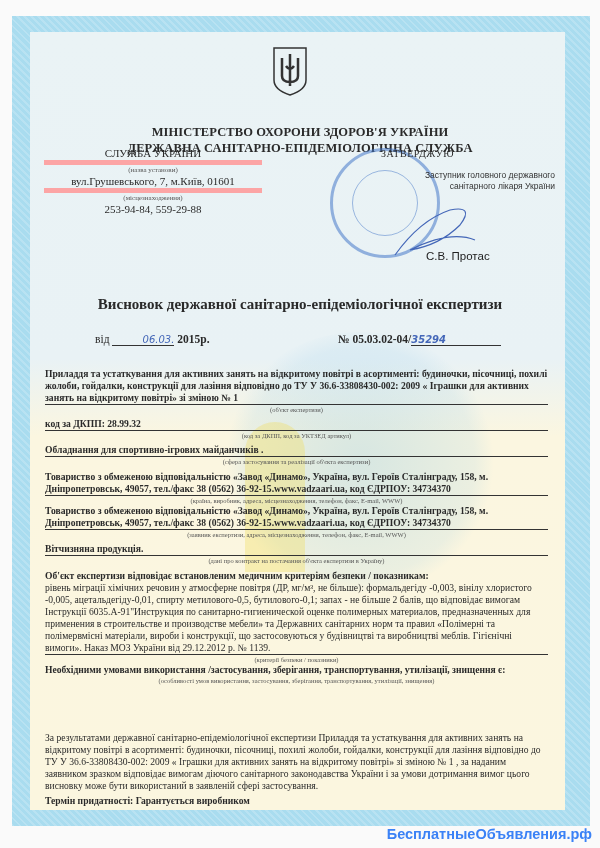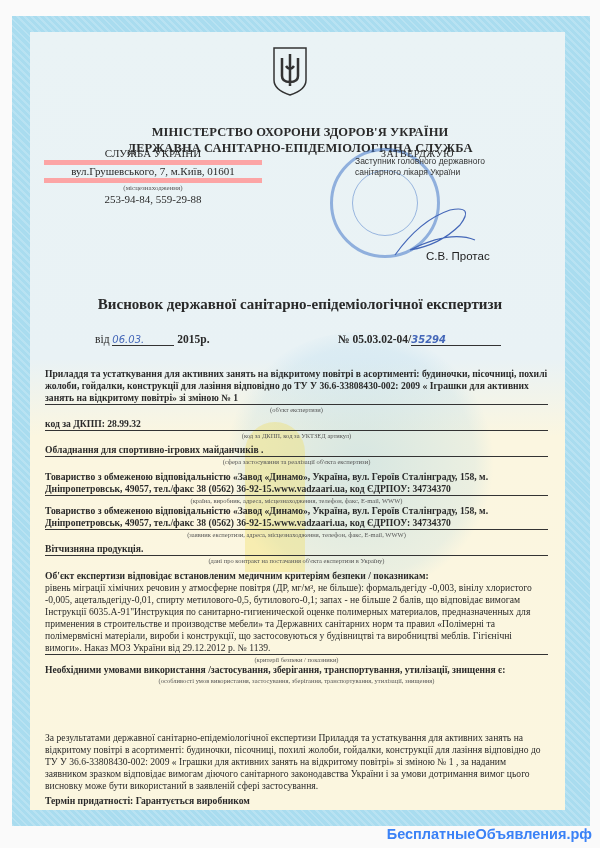--- a/index.html
+++ b/index.html
@@ -30,31 +30,31 @@
   .coat-of-arms { position: absolute; left: 270px; top: 46px; width: 40px; height: 50px; }
 
   .ministry { position: absolute; left: 0; right: 0; top: 108px; text-align: center;
     font-weight: bold; font-size: 12.5px; line-height: 16px; letter-spacing: 0.1px; margin-top: 16px; }
 
   .inst-block { position: absolute; left: 44px; top: 147px; width: 218px; text-align: center; font-size: 11px; line-height: 13px; }
   .inst-line { border-bottom: 5px solid #fca5a5; }
   .caption { font-size: 7px; color: #555; line-height: 10px; }
 
   .approve-title { position: absolute; left: 381px; top: 148px; font-weight: normal; font-size: 10px; letter-spacing: 0.5px; }
-  .approve-role { position: absolute; left: 355px; top: 156px; width: 200px; font-family: "Liberation Sans", sans-serif; font-size: 8.5px; line-height: 11px; text-align: left; color:#333; }
+  .approve-role { position: absolute; left: 355px; top: 170px; width: 200px; font-family: "Liberation Sans", sans-serif; font-size: 8.5px; line-height: 11px; text-align: right; color:#333; }
   .approve-name { position: absolute; left: 426px; top: 250px; font-family: "Liberation Sans", sans-serif; font-size: 11.5px; color:#222; }
   .stamp { position: absolute; left: 330px; top: 148px; width: 110px; height: 110px; border-radius: 50%;
     border: 3px solid rgba(70,120,200,0.55); }
   .stamp-inner { position: absolute; left: 352px; top: 170px; width: 66px; height: 66px; border-radius: 50%; border: 1.5px solid rgba(70,120,200,0.5); }
   .signature { position: absolute; left: 390px; top: 200px; width: 90px; height: 60px; }
 
   .doc-title { position: absolute; left: 0; right: 0; top: 296px; text-align: center; font-weight: bold; font-size: 15px; }
 
   .date-row { position: absolute; left: 95px; top: 333px; font-size: 11.5px; }
-  .date-fill { display: inline-block; width: 62px; border-bottom: 1px solid #333; text-align: left;
+  .date-fill { display: inline-block; width: 62px; border-bottom: 1px solid #333; text-align: right;
     font-family: "DejaVu Sans", sans-serif; font-style: italic; color: #4467b8; font-size: 10px; }
   .num-row { position: absolute; left: 338px; top: 333px; font-size: 11.5px; font-weight: bold; }
   .num-fill { display: inline-block; width: 90px; border-bottom: 1px solid #333;
     font-family: "DejaVu Sans", sans-serif; font-style: italic; font-weight: bold; color: #4467b8; font-size: 10px; }
 
   .body { position: absolute; left: 45px; width: 503px; font-size: 9.6px; line-height: 12px; }
   .b { font-weight: bold; }
   .ul { border-bottom: 1px solid #333; }
   .cap { text-align: center; font-size: 6.5px; color: #555; line-height: 10px; }
 
@@ -75,20 +75,21 @@
   <path d="M20 8 V40 M12 12 V30 Q12 36 20 36 Q28 36 28 30 V12 M16 20 Q20 26 24 20" fill="none" stroke="#333" stroke-width="2.5"></path>
 </svg>
 
 <div class="ministry">
   <div>МІНІСТЕРСТВО ОХОРОНИ ЗДОРОВ'Я УКРАЇНИ</div>
   <div>ДЕРЖАВНА САНІТАРНО-ЕПІДЕМІОЛОГІЧНА СЛУЖБА</div>
 </div>
 
 <div class="inst-block">
   <div class="inst-line">СЛУЖБА УКРАЇНИ</div>
+  <div class="caption">(назва установи)</div>
   <div class="inst-line">вул.Грушевського, 7,  м.Київ, 01601</div>
   <div class="caption">(місцезнаходження)</div>
   <div>253-94-84, 559-29-88</div>
 </div>
 
 <div class="stamp"></div>
 <div class="stamp-inner"></div>
 <svg class="signature" viewBox="0 0 90 60">
   <path d="M5 55 Q30 20 60 10 Q85 5 70 25 Q50 45 20 50 Q60 30 85 40" fill="none" stroke="#4467b8" stroke-width="1.2"></path>
 </svg>

